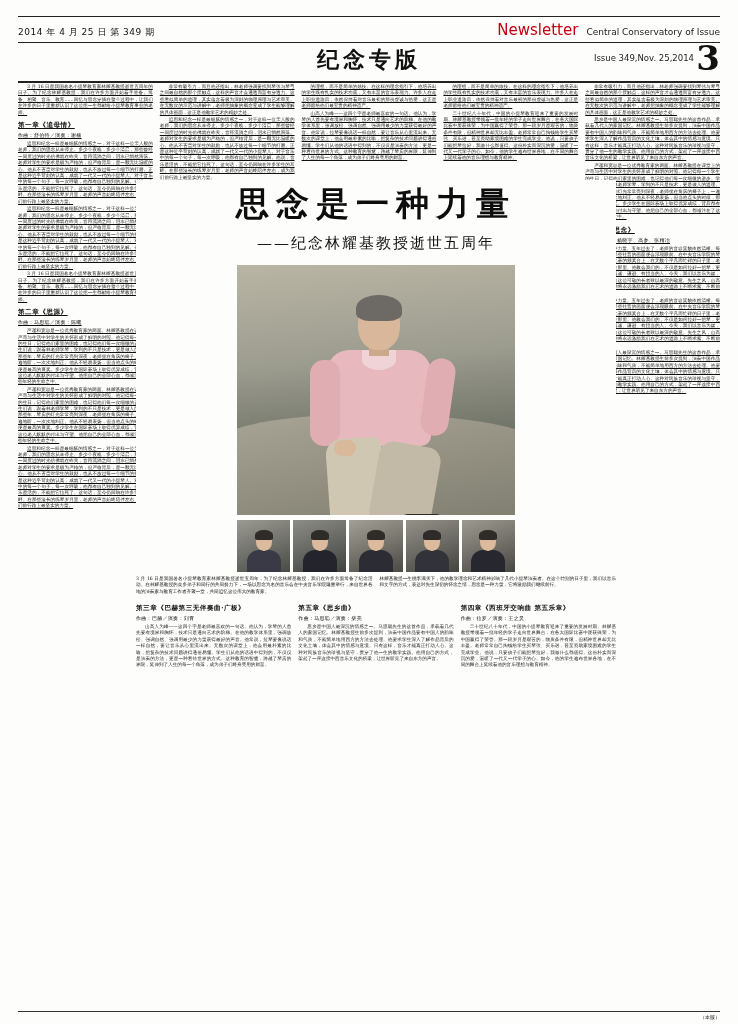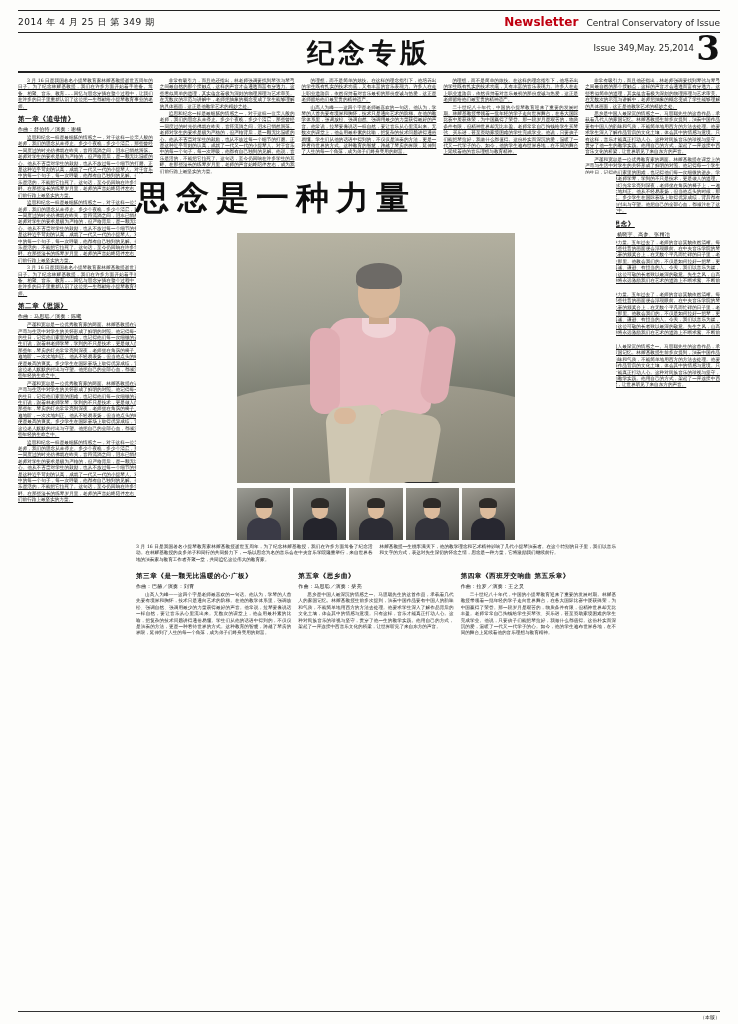--- a/index.html
+++ b/index.html
@@ -3,36 +3,36 @@
 <meta charset="utf-8">
 <style>
   html,body{margin:0;padding:0;}
   body{
     width:738px;height:1024px;
     background:#fdfdfb;
     font-family:"DejaVu Sans","Liberation Sans",sans-serif;
     color:#111;
     overflow:hidden;
   }
-  .page{position:relative;width:738px;height:1024px;box-sizing:border-box;padding:10px 18px 8px 18px;}
+  .page{position:relative;width:738px;height:1024px;box-sizing:border-box;padding:16px 18px 8px 18px;}
 
   
   .masthead{position:relative;height:62px;}
   .mh-rule-top{border-top:1px solid #222;}
   .mh-line1{display:flex;justify-content:space-between;align-items:flex-end;font-size:9px;padding:4px 0 3px 0;}
   .mh-date{letter-spacing:.5px;}
   .mh-right{display:flex;align-items:baseline;gap:8px;}
-  .mh-news{color:#c00010;font-weight:bold;font-size:12px;}
+  .mh-news{color:#c00010;font-weight:normal;font-size:15px;}
   .mh-cons{font-size:9px;color:#222;}
   .mh-rule-mid{border-bottom:1px solid #222;}
   .mh-band{position:relative;height:36px;}
   .mh-title{
     position:absolute;left:0;right:0;top:2px;text-align:center;
     font-family:"DejaVu Serif","Liberation Serif",serif;
-    font-weight:bold;font-size:27px;letter-spacing:4px;color:#111;
+    font-weight:bold;font-size:22px;letter-spacing:4px;color:#111;
   }
   .mh-issue{position:absolute;right:26px;top:10px;font-size:8.5px;color:#222;}
   .mh-pageno{position:absolute;right:0;top:-2px;font-family:"DejaVu Serif",serif;font-weight:bold;font-size:34px;line-height:34px;color:#111;}
   .mh-rule-bot{border-bottom:2px solid #222;margin-top:2px;}
 
   
   .content{position:relative;margin-top:5px;height:930px;}
   .cols{display:flex;gap:7px;height:100%;}
   .col{width:0;flex:1 1 0;position:relative;text-decoration:underline;}
 
@@ -55,21 +55,21 @@
   }
 
   
   .feature{
     position:absolute;left:118px;top:96px;width:480px;
     background:#fdfdfb;
     z-index:5;
   }
   .feat-title{
     font-family:"DejaVu Serif","Liberation Serif",serif;
-    font-weight:bold;font-size:33px;letter-spacing:7px;color:#0d0d0d;
+    font-weight:bold;font-size:33px;letter-spacing:7px;text-align:center;color:#0d0d0d;
     padding:2px 0 0 0;
   }
   .feat-sub{
     font-family:"DejaVu Serif","Liberation Serif",serif;
     font-size:15px;letter-spacing:2px;text-align:center;color:#111;margin-top:7px;
   }
   .photo-main{
     margin:12px auto 0 auto;width:278px;height:250px;position:relative;overflow:hidden;
     background:#8e8f86;
   }
@@ -120,21 +120,21 @@
     <div class="mh-line1">
       <div class="mh-date">2014 年 4 月 25 日   第 349 期</div>
       <div class="mh-right">
         <span class="mh-news">Newsletter</span>
         <span class="mh-cons">Central Conservatory of Issue</span>
       </div>
     </div>
     <div class="mh-rule-mid"></div>
     <div class="mh-band">
       <div class="mh-title">纪念专版</div>
-      <div class="mh-issue">Issue 349,May. 25,2014</div>
+      <div class="mh-issue">Issue 349,Nov. 25,2014</div>
       <div class="mh-pageno">3</div>
     </div>
     <div class="mh-rule-bot"></div>
   </div>
 
   <div class="content">
     <div class="cols">
 
       <div class="col">
         <div class="tx">
@@ -189,20 +189,21 @@
           <p>思念是一种力量。五年过去了，老师的音容笑貌依然清晰。每当琴声响起，那些往昔的画面便会浮现眼前。在中央音乐学院的琴房里，在国际比赛的颁奖台上，在无数个平凡而忙碌的日子里，老师的身影始终在那里。他教会我们的，不仅是如何拉好一把琴，更是如何做一个真诚、谦逊、有担当的人。今天，我们以音乐为媒，以思念为名，向这位可敬的长者致以最深的敬意。先生之风，山高水长，他的精神将永远激励我们在艺术的道路上不断求索、不断前行。</p>
           <p>思念是一种力量。五年过去了，老师的音容笑貌依然清晰。每当琴声响起，那些往昔的画面便会浮现眼前。在中央音乐学院的琴房里，在国际比赛的颁奖台上，在无数个平凡而忙碌的日子里，老师的身影始终在那里。他教会我们的，不仅是如何拉好一把琴，更是如何做一个真诚、谦逊、有担当的人。今天，我们以音乐为媒，以思念为名，向这位可敬的长者致以最深的敬意。先生之风，山高水长，他的精神将永远激励我们在艺术的道路上不断求索、不断前行。</p>
           <p>思乡是中国人最深沉的情感之一。马思聪先生的这首作品，承载着几代人的家国记忆。林耀基教授生前多次提到，演奏中国作品要有中国人的韵味和气质，不能简单地用西方的方法去处理。他要求学生深入了解作品背后的文化土壤，体会其中的情感与意境。只有这样，音乐才能真正打动人心。这种对民族音乐的珍视与坚守，贯穿了他一生的教学实践。他用自己的方式，架起了一座连接中西音乐文化的桥梁，让世界听见了来自东方的声音。</p>
         </div>
       </div>
 
     </div>
 
     <div class="feature">
       <div class="feat-title">思念是一种力量</div>
+      <div class="feat-sub">——纪念林耀基教授逝世五周年</div>
 
       <div class="photo-main">
         <div class="pm-bg"></div>
         <div class="pm-stone"></div>
         <div class="pm-person">
           <div class="pm-shirt"></div>
           <div class="pm-armL"></div>
           <div class="pm-armR"></div>
           <div class="pm-collar"></div>
           <div class="pm-neck"></div>
@@ -248,21 +249,21 @@
         </div>
       </div>
 
       <div class="feat-cap">
         <div>3 月 16 日是我国著名小提琴教育家林耀基教授逝世五周年，为了纪念林耀基教授，我们在许多方面筹备了纪念活动。在林耀基教授的众多弟子和同行的共同努力下，一场以思念为名的音乐会在中央音乐学院隆重举行，来自世界各地的演奏家与教育工作者齐聚一堂，共同追忆这位伟大的教育家。</div>
         <div>林耀基教授一生桃李满天下，他的教学理念和艺术精神影响了几代小提琴演奏者。在这个特别的日子里，我们以音乐和文字的方式，表达对先生深切的怀念之情，思念是一种力量，它将激励我们继续前行。</div>
       </div>
 
       <div class="mid-sections">
         <div class="mcol">
-          <div class="sec-h">第三章《是一颗无比温暖的心·广板》</div>
+          <div class="sec-h">第三章《巴赫第三无伴奏曲·广板》</div>
           <div class="sec-s">作曲：巴赫／演奏：刘霄</div>
           <div class="tx">
               <p>山高人为峰——这四个字是老师最喜欢的一句话。他认为，学琴的人首先要有境界和胸怀，技术只是通向艺术的阶梯。在他的教学体系里，强调放松、强调自然、强调用最少的力量获得最好的声音。他常说，拉琴要像说话一样自然，要让音乐从心里流出来。无数次的课堂上，他会用最朴素的比喻，把复杂的技术问题讲得通俗易懂。学生们从他的话语中得到的，不仅仅是演奏的方法，更是一种看待世界的方式。这种教育的智慧，跨越了琴房的界限，延伸到了人生的每一个角落，成为弟子们终身受用的财富。</p>
             </div>
         </div>
         <div class="mcol">
           <div class="sec-h">第五章《思乡曲》</div>
           <div class="sec-s">作曲：马思聪／演奏：柴亮</div>
           <div class="tx">
               <p>思乡是中国人最深沉的情感之一。马思聪先生的这首作品，承载着几代人的家国记忆。林耀基教授生前多次提到，演奏中国作品要有中国人的韵味和气质，不能简单地用西方的方法去处理。他要求学生深入了解作品背后的文化土壤，体会其中的情感与意境。只有这样，音乐才能真正打动人心。这种对民族音乐的珍视与坚守，贯穿了他一生的教学实践。他用自己的方式，架起了一座连接中西音乐文化的桥梁，让世界听见了来自东方的声音。</p>

